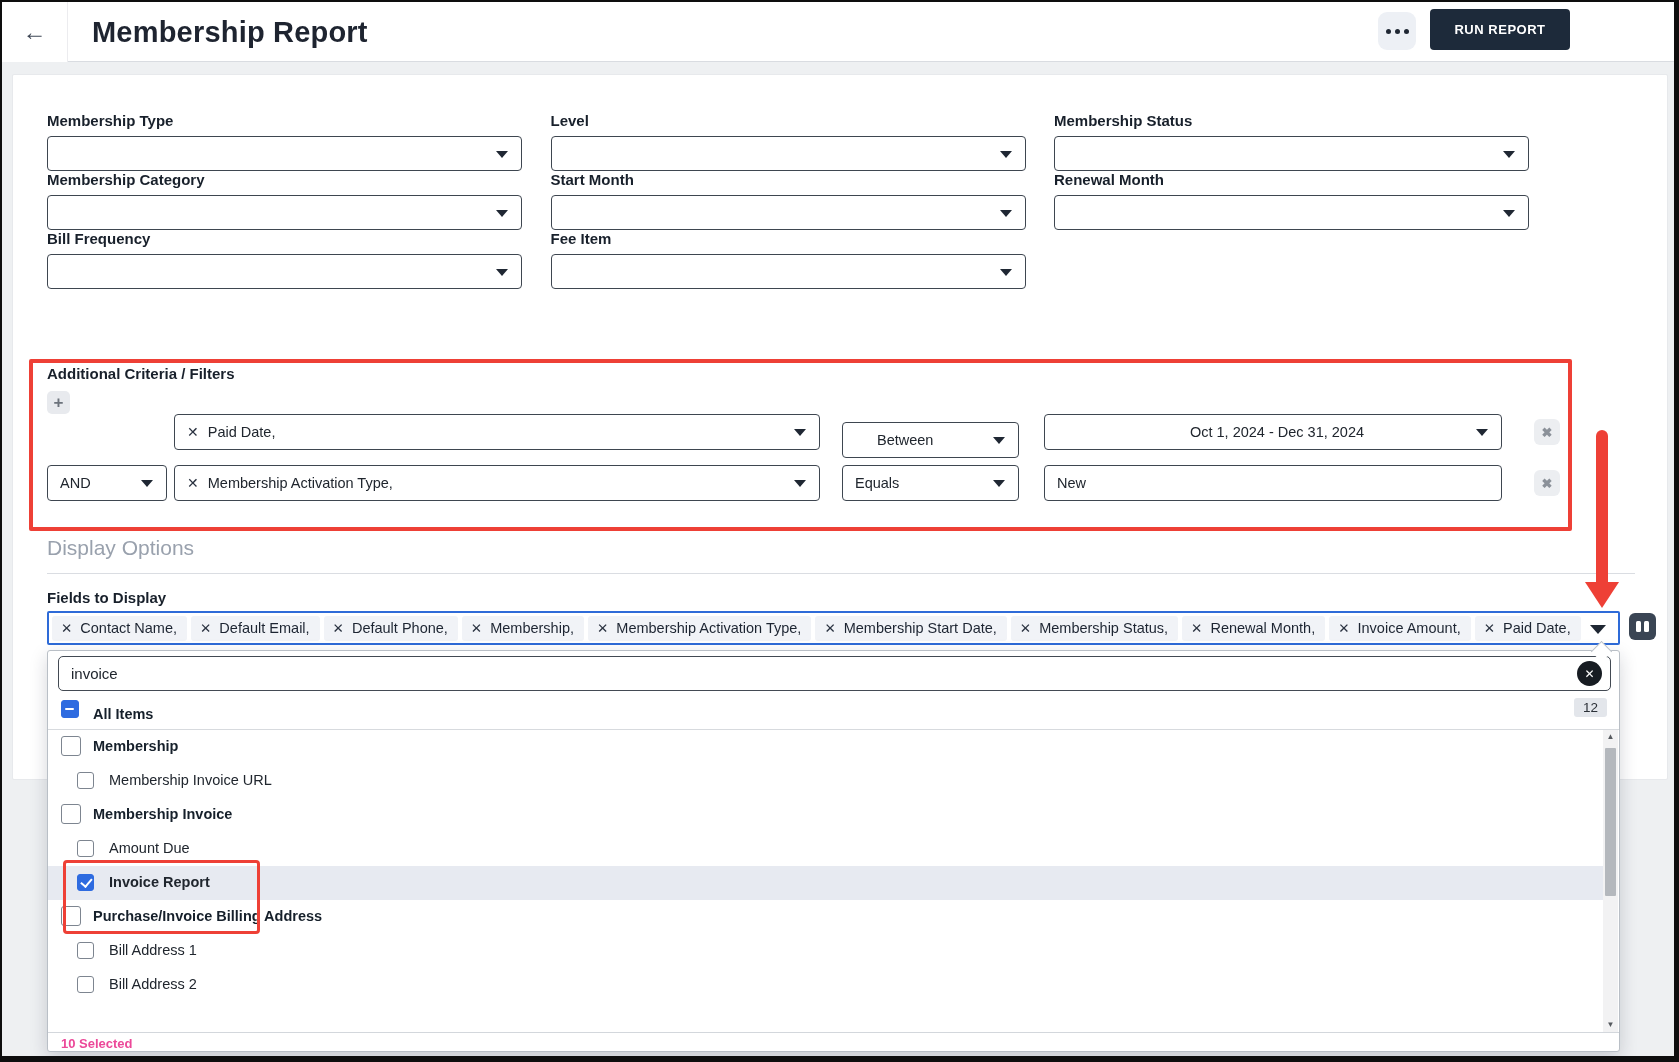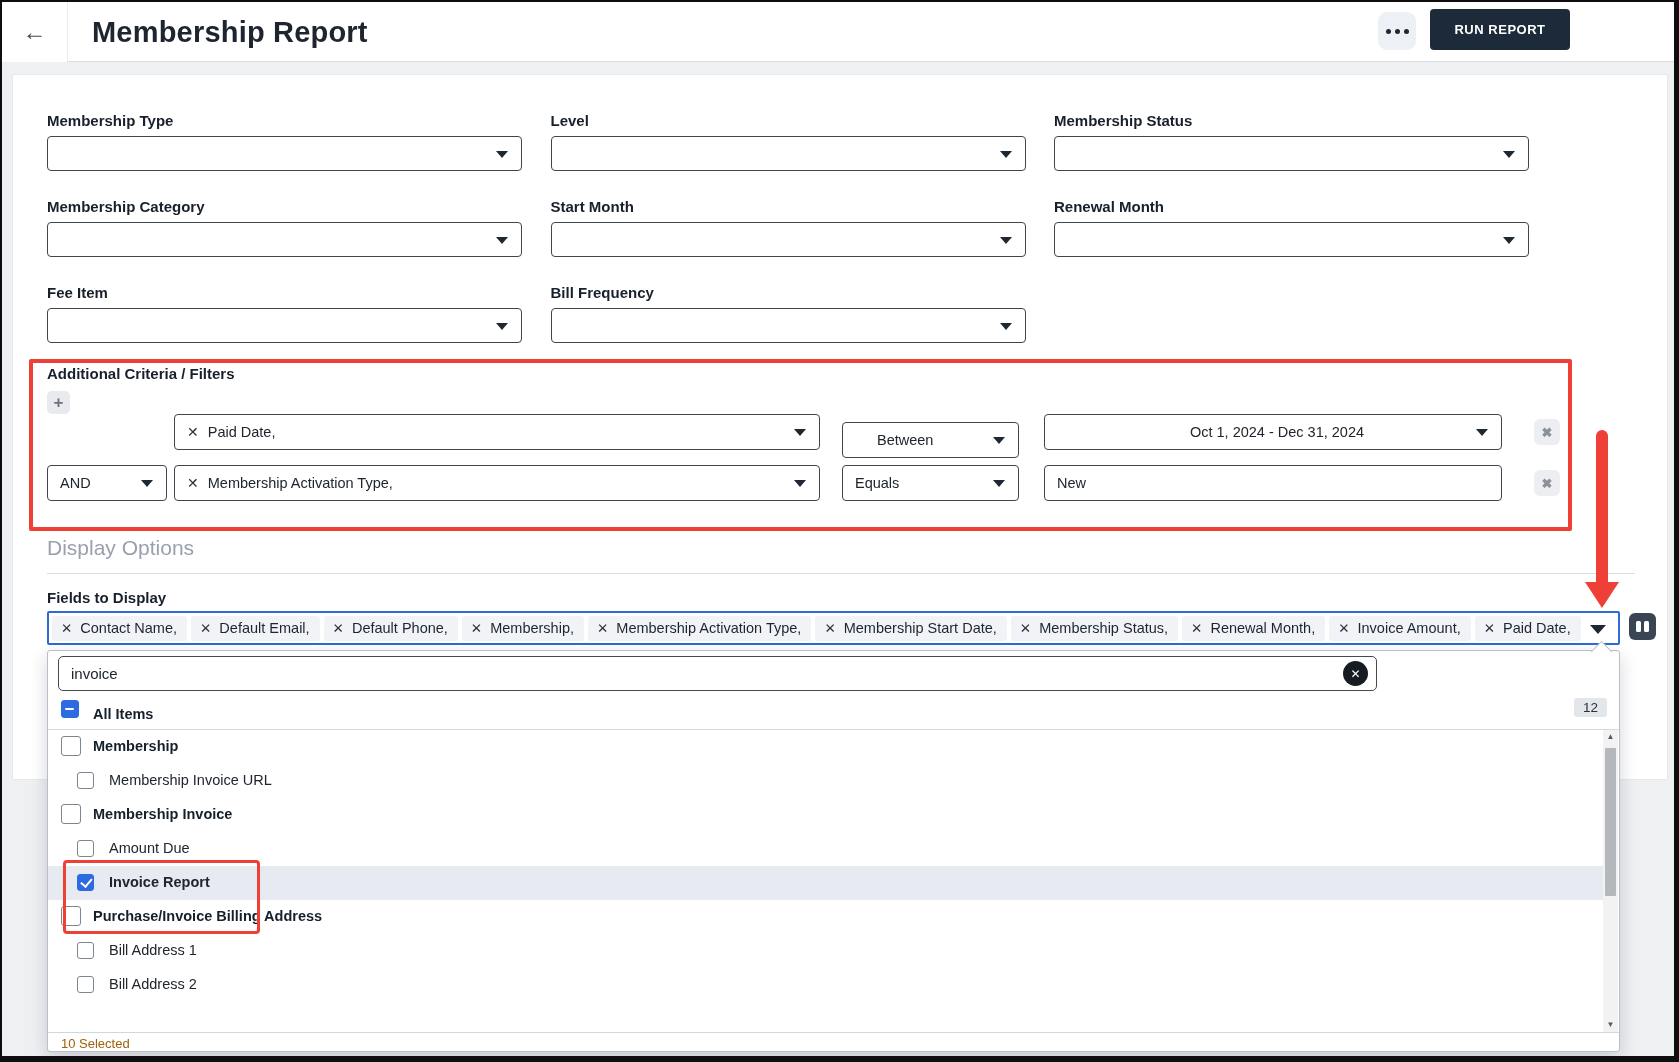--- a/index.html
+++ b/index.html
@@ -24,21 +24,21 @@
              font-family:inherit; }
 
   
   .page { position:absolute; left:0; top:60px; right:0; bottom:0; }
   .card { position:absolute; left:10px; top:12px; width:1656px; height:706px; background:#fff;
           border:1px solid #e7e9ec; border-radius:2px; }
 
   
   .filter-grid { position:absolute; left:45px; top:50px; width:1482px;
                  display:grid; grid-template-columns:475px 475px 475px; column-gap:28.5px; }
-  .ffield { margin-bottom:27px; }
+  .ffield { }
   .flabel { font-size:15px; font-weight:700; color:#18202b; height:20px; margin-bottom:4px; }
   .sel { position:relative; height:35px; background:#fff; border:1px solid #3e4650; border-radius:4px;
          display:flex; align-items:center; font-size:14.5px; color:#20262e; padding:0 34px 0 12px; cursor:pointer; }
   .caret { position:absolute; right:13px; top:50%; margin-top:-3px; width:0; height:0;
            border-left:6px solid transparent; border-right:6px solid transparent; border-top:7px solid #1f2733; }
   .xmark { font-size:14px; color:#2a3240; margin-right:9px; }
 
   
   .crit-label { position:absolute; left:45px; top:303px; font-size:15px; font-weight:700; color:#18202b; }
   .add-btn { position:absolute; left:45px; top:329px; width:23px; height:23px; background:#e8eaee; border:none;
@@ -71,21 +71,21 @@
   .col-btn { position:absolute; left:1627px; top:551px; width:27px; height:27px; background:#3a4554; border:none;
              border-radius:6px; cursor:pointer; display:flex; align-items:center; justify-content:center; }
   .colicon { display:flex; gap:3px; }
   .colicon i { width:5px; height:11px; background:#fff; border-radius:1.5px; }
 
   
   .dd-caret { position:absolute; left:1592px; top:582px; width:15px; height:15px; background:#fff;
               border-top:1px solid #b9bfc6; border-left:1px solid #b9bfc6; transform:rotate(45deg); z-index:31; }
   .dropdown { position:absolute; left:45px; top:588px; width:1573px; height:402px; background:#fff;
               border:1px solid #b9bfc6; border-radius:3px; box-shadow:0 6px 18px rgba(20,30,50,.18); z-index:30; }
-  .search-wrap { position:absolute; left:10px; top:5px; width:1319px; height:35px; }
+  .search-wrap { position:absolute; left:10px; top:5px; width:1553px; height:35px; }
   .search-input { width:100%; height:100%; border:1.5px solid #434a53; border-radius:5px; font-size:15px;
                   color:#20262e; padding:0 44px 0 12px; font-family:inherit; outline:none; }
   .clear-btn { position:absolute; right:9px; top:5px; width:25px; height:25px; border-radius:50%; background:#171c22;
                display:flex; align-items:center; justify-content:center; cursor:pointer; }
   .clear-btn span { color:#fff; font-size:12px; font-weight:700; line-height:1; }
   .all-row { position:absolute; left:0; top:44px; width:100%; height:30px; cursor:pointer; }
   .all-label { position:absolute; left:45px; top:11px; font-size:14.5px; font-weight:700; color:#16202b; }
   .badge { position:absolute; right:12px; top:3px; background:#e3e6eb; border-radius:3px; padding:2px 9px;
            font-size:13.5px; color:#2c3138; }
   .dd-div { position:absolute; left:0; top:78px; width:100%; height:1px; background:#d7dade; }
@@ -109,21 +109,21 @@
   .cb.indet::after { content:""; position:absolute; left:3px; top:6.5px; width:9px; height:2.6px;
                      background:#fff; border-radius:1px; }
 
   .scrollbar { position:absolute; right:1px; top:79px; width:15px; height:302px; background:#f2f2f3; }
   .sb-up,.sb-down { position:absolute; left:0; width:15px; height:14px; color:#55595e; font-size:8px;
                     text-align:center; line-height:14px; }
   .sb-up { top:0; } .sb-down { bottom:0; }
   .sb-thumb { position:absolute; left:2px; top:18px; width:11px; height:148px; background:#b4b8bd; border-radius:1px; }
 
   .dd-foot-div { position:absolute; left:0; top:381px; width:100%; height:1px; background:#d3d7dc; }
-  .dd-footer { position:absolute; left:13px; top:385px; font-size:13px; color:#a16207; }
+  .dd-footer { position:absolute; left:13px; top:385px; font-size:13px; color:#ec4899;font-weight:bold; }
 
   
   .anno-box1 { position:absolute; left:27px; top:297px; width:1543px; height:172px;
                border:4px solid var(--annotation-red,#ee4036); border-radius:2px; z-index:40; pointer-events:none; }
   .anno-box2 { position:absolute; left:61px; top:798px; width:197px; height:74px;
                border:3px solid var(--annotation-red,#ee4036); border-radius:4px; z-index:42; pointer-events:none; }
   .anno-arrow { position:absolute; left:0; top:0; z-index:41; pointer-events:none; }
   .anno-arrow .shaft { position:absolute; left:1594px; top:368px; width:12px; height:155px;
                        background:var(--annotation-red,#f04a40); border-radius:7px 7px 0 0; }
   .anno-arrow .head { position:absolute; left:1583px; top:520px; width:0; height:0;
@@ -184,27 +184,27 @@
             <span class="caret"></span>
           </div>
         </div>
         <div class="ffield">
           <div class="flabel">Renewal Month</div>
           <div class="sel">
             <span class="caret"></span>
           </div>
         </div>
         <div class="ffield">
+          <div class="flabel">Bill Frequency</div>
+          <div class="sel">
+            <span class="caret"></span>
+          </div>
+        </div>
+        <div class="ffield">
           <div class="flabel">Fee Item</div>
-          <div class="sel">
-            <span class="caret"></span>
-          </div>
-        </div>
-        <div class="ffield">
-          <div class="flabel">Bill Frequency</div>
           <div class="sel">
             <span class="caret"></span>
           </div>
         </div>
       </div>
 
     <div class="crit-label">Additional Criteria / Filters</div>
     <button class="add-btn"><span>+</span></button>
     <div class="crit-rows">
         <div class="sel crow-item cfield" style="top: 352px;">

